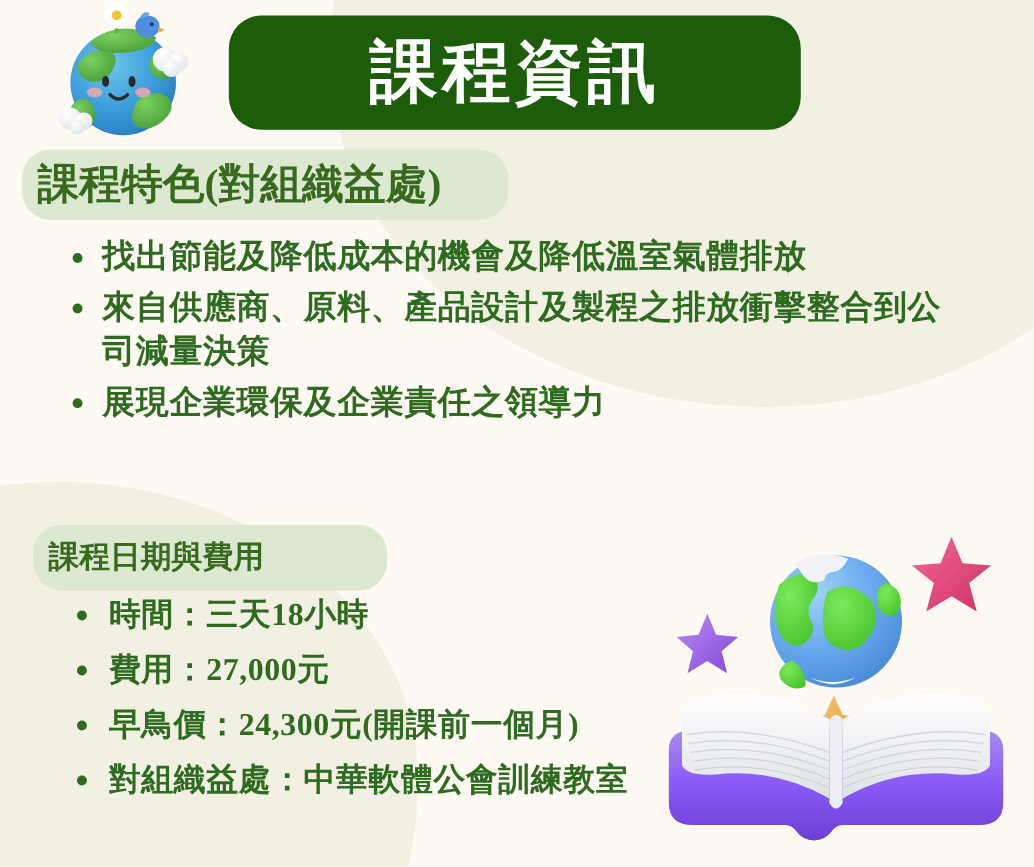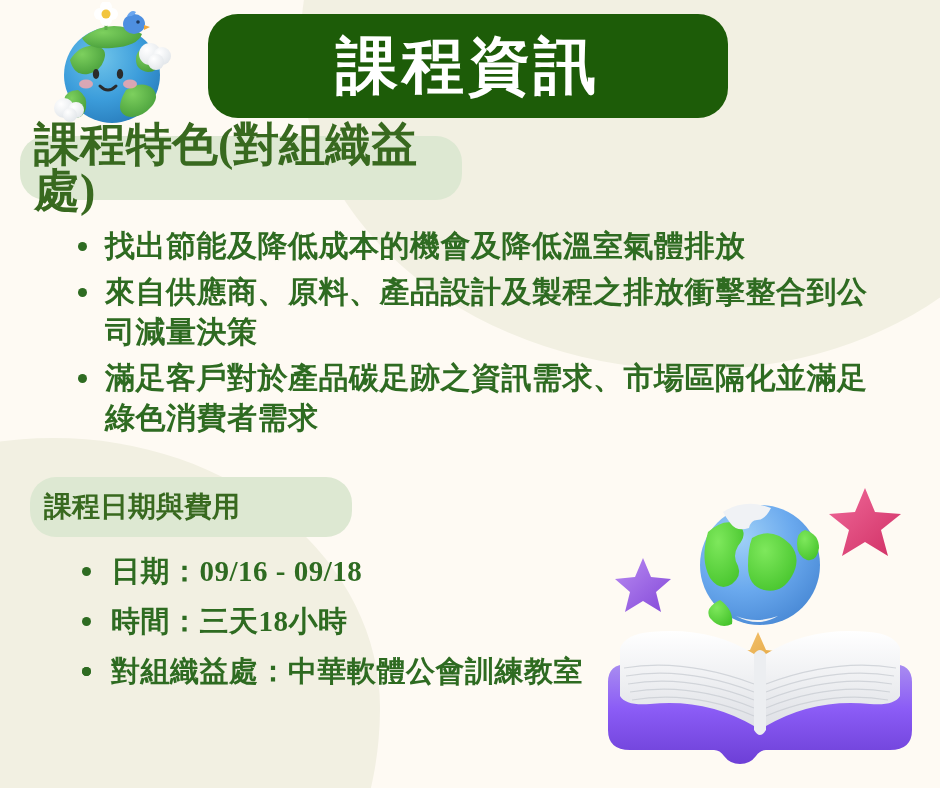--- a/index.html
+++ b/index.html
@@ -92,34 +92,34 @@
     line-height: 1;
     font-family: "Liberation Serif", "DejaVu Serif", serif;
   }
   #pill-features {
     left: 20px;
     top: 136px;
     width: 442px;
     height: 64px;
     padding-left: 14px;
   }
-  #pill-features .pill-text { font-size: 46px; }
+  #pill-features .pill-text { font-size: 38px; }
   #pill-schedule {
     left: 30px;
     top: 477px;
     width: 322px;
     height: 60px;
     padding-left: 14px;
   }
   #pill-schedule .pill-text { font-size: 28px; }
 
   
   .bullet-list {
     position: absolute;
-    margin: 14px;
+    margin: 2px;
     padding: 0;
     list-style: none;
   }
   .bullet-item {
     position: relative;
     color: #2e6b21;
     font-weight: bold;
     font-family: "Liberation Serif", "DejaVu Serif", serif;
   }
   .bullet-item .dot {
@@ -256,39 +256,40 @@
     <li class="bullet-item">
       <span class="dot"></span>
       <span>找出節能及降低成本的機會及降低溫室氣體排放</span>
     </li>
     <li class="bullet-item">
       <span class="dot"></span>
       <span>來自供應商、原料、產品設計及製程之排放衝擊整合到公司減量決策</span>
     </li>
     <li class="bullet-item">
       <span class="dot"></span>
-      <span>滿足客戶對於產品碳足跡之資訊需求、市場區隔化並滿足綠色消費者需求</span>
+      <span>展現企業環保及企業責任之領導力</span>
     </li>
   </ul>
 
   <div class="pill" id="pill-schedule">
     <span class="pill-text">課程日期與費用</span>
   </div>
 
   <ul class="bullet-list" id="list-schedule">
     <li class="bullet-item">
       <span class="dot"></span>
-      <span>日期：09/16 - 09/18</span>
-    </li>
-    <li class="bullet-item">
-      <span class="dot"></span>
       <span>時間：三天18小時</span>
     </li>
     <li class="bullet-item">
       <span class="dot"></span>
+      <span>費用：27,000元</span>
+    </li>
+    <li class="bullet-item">
+      <span class="dot"></span>
+      <span>早鳥價：24,300元(開課前一個月)</span>
     </li>
     <li class="bullet-item">
       <span class="dot"></span>
       <span>對組織益處：中華軟體公會訓練教室</span>
     </li>
   </ul>
 
   <div class="illustration">
     <svg viewBox="0 0 360 328" width="360" height="328">
       <defs>

